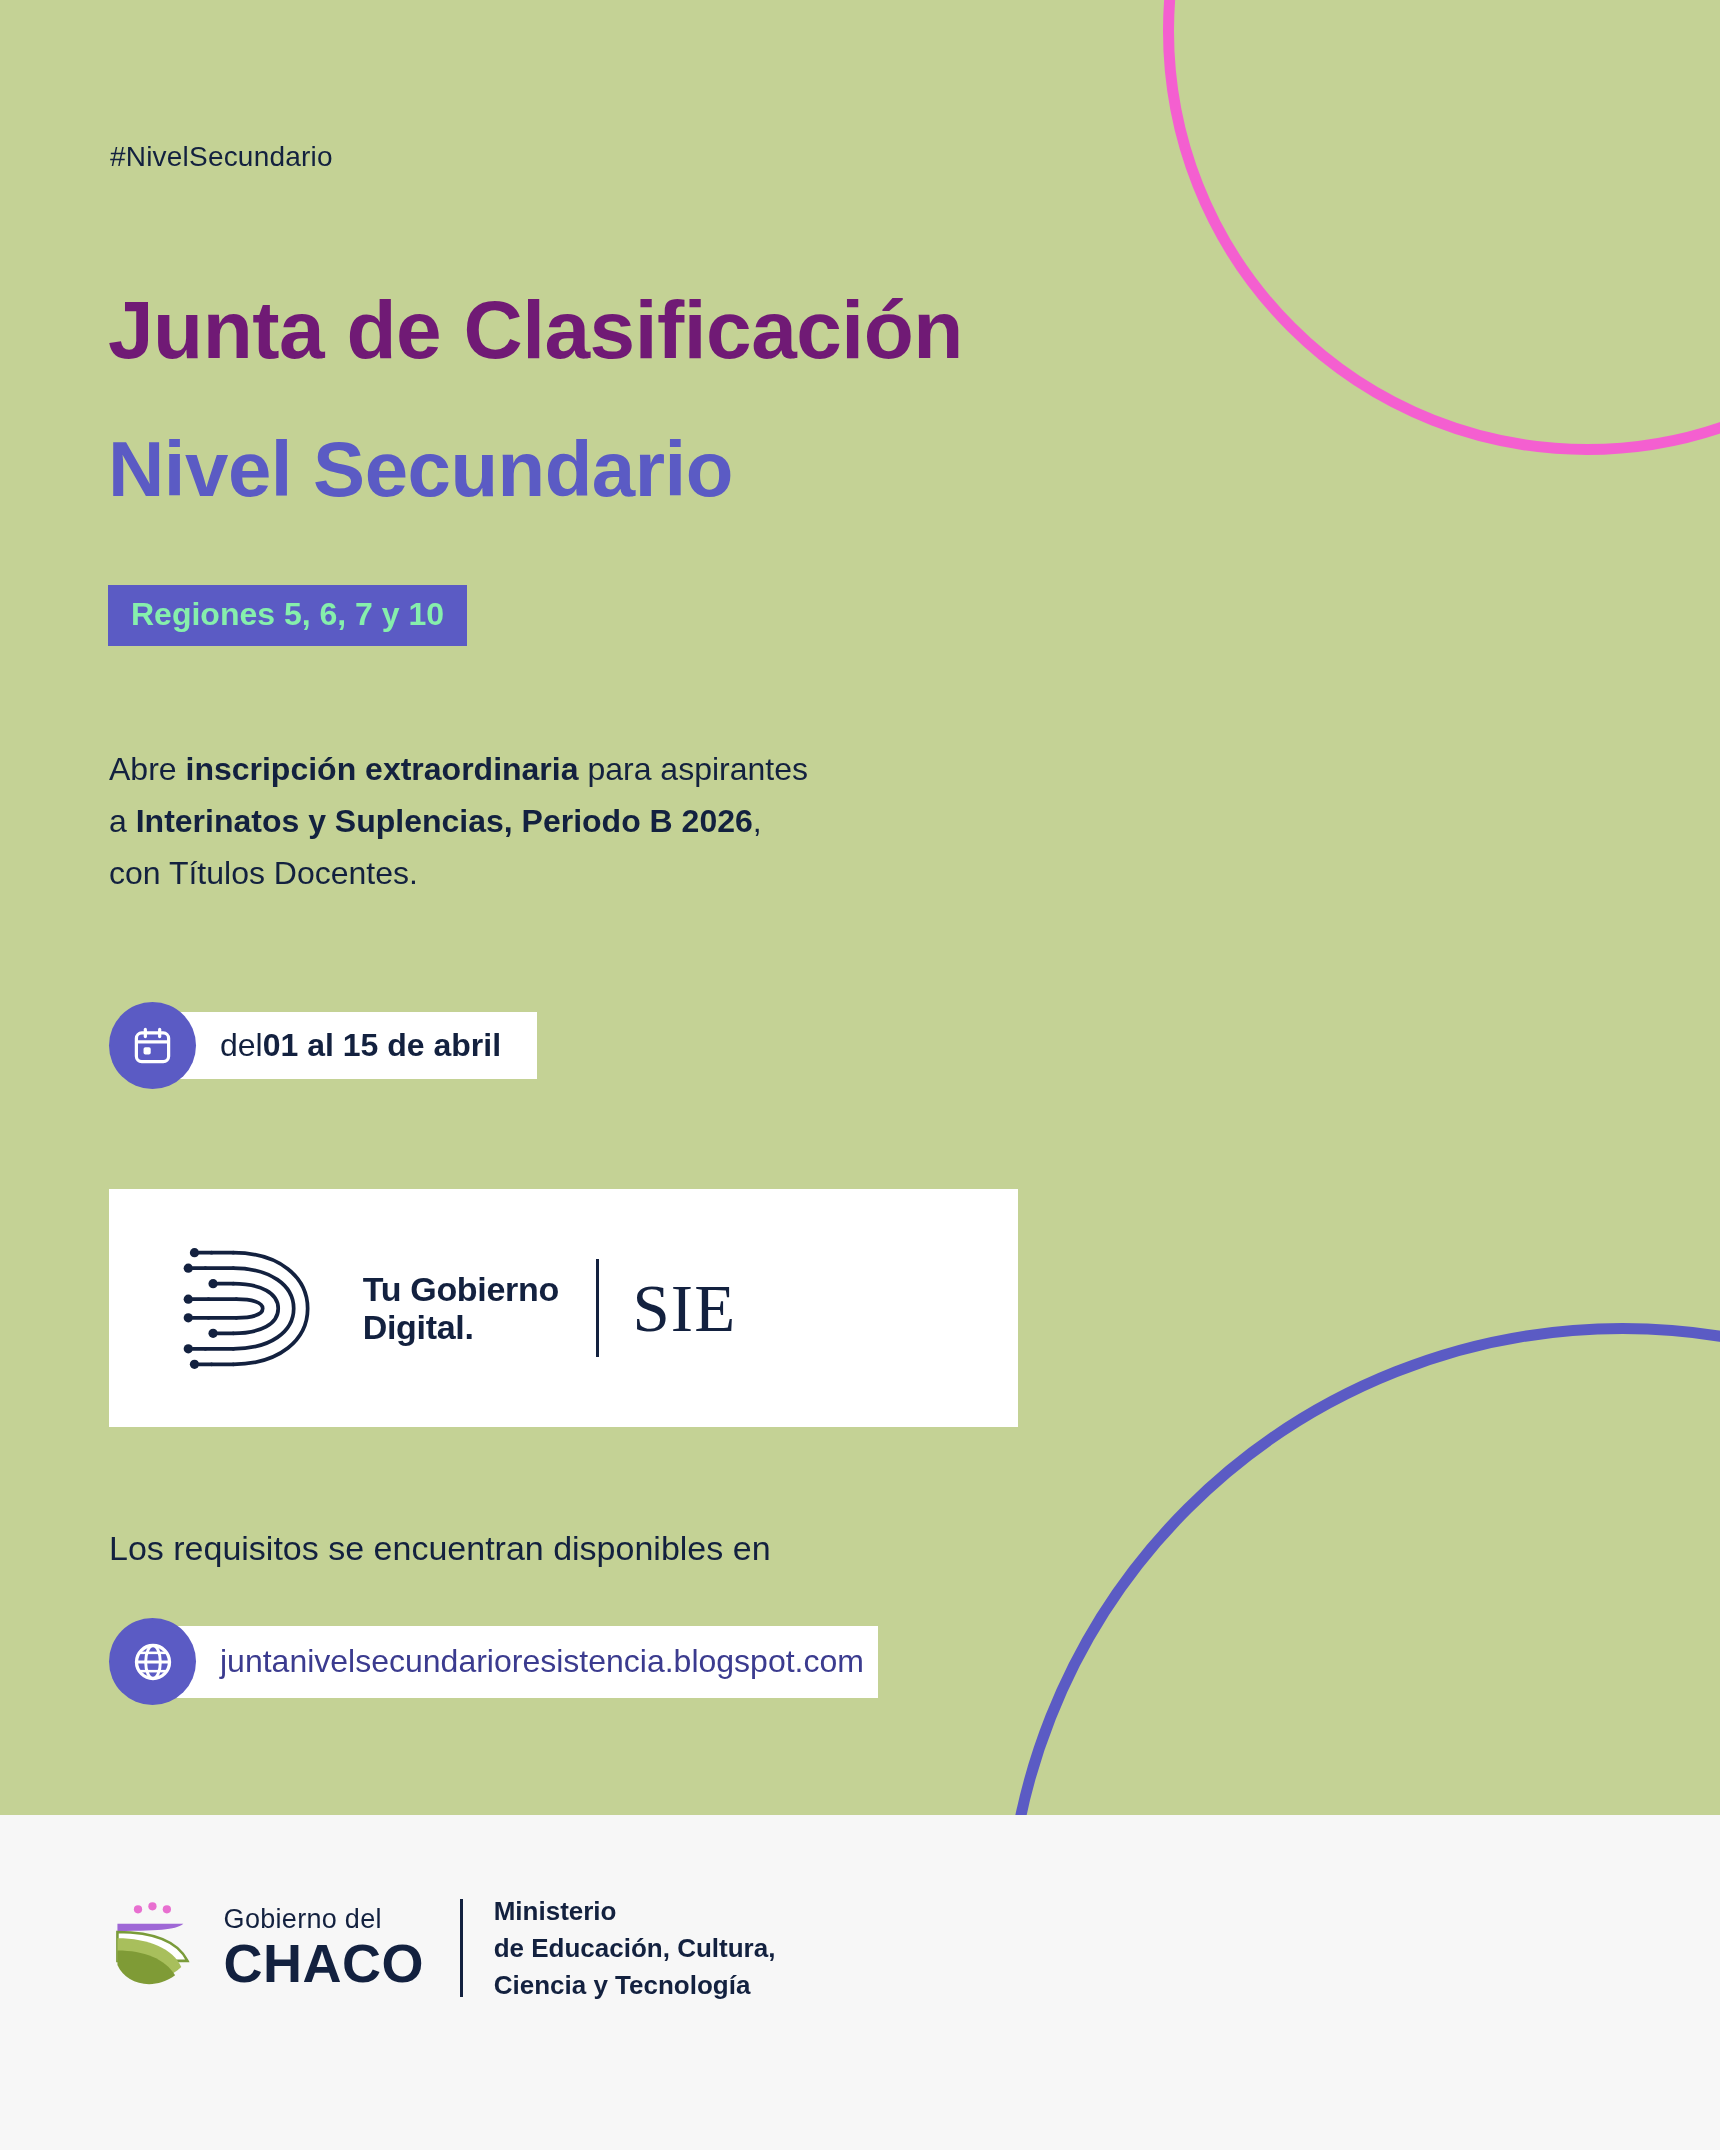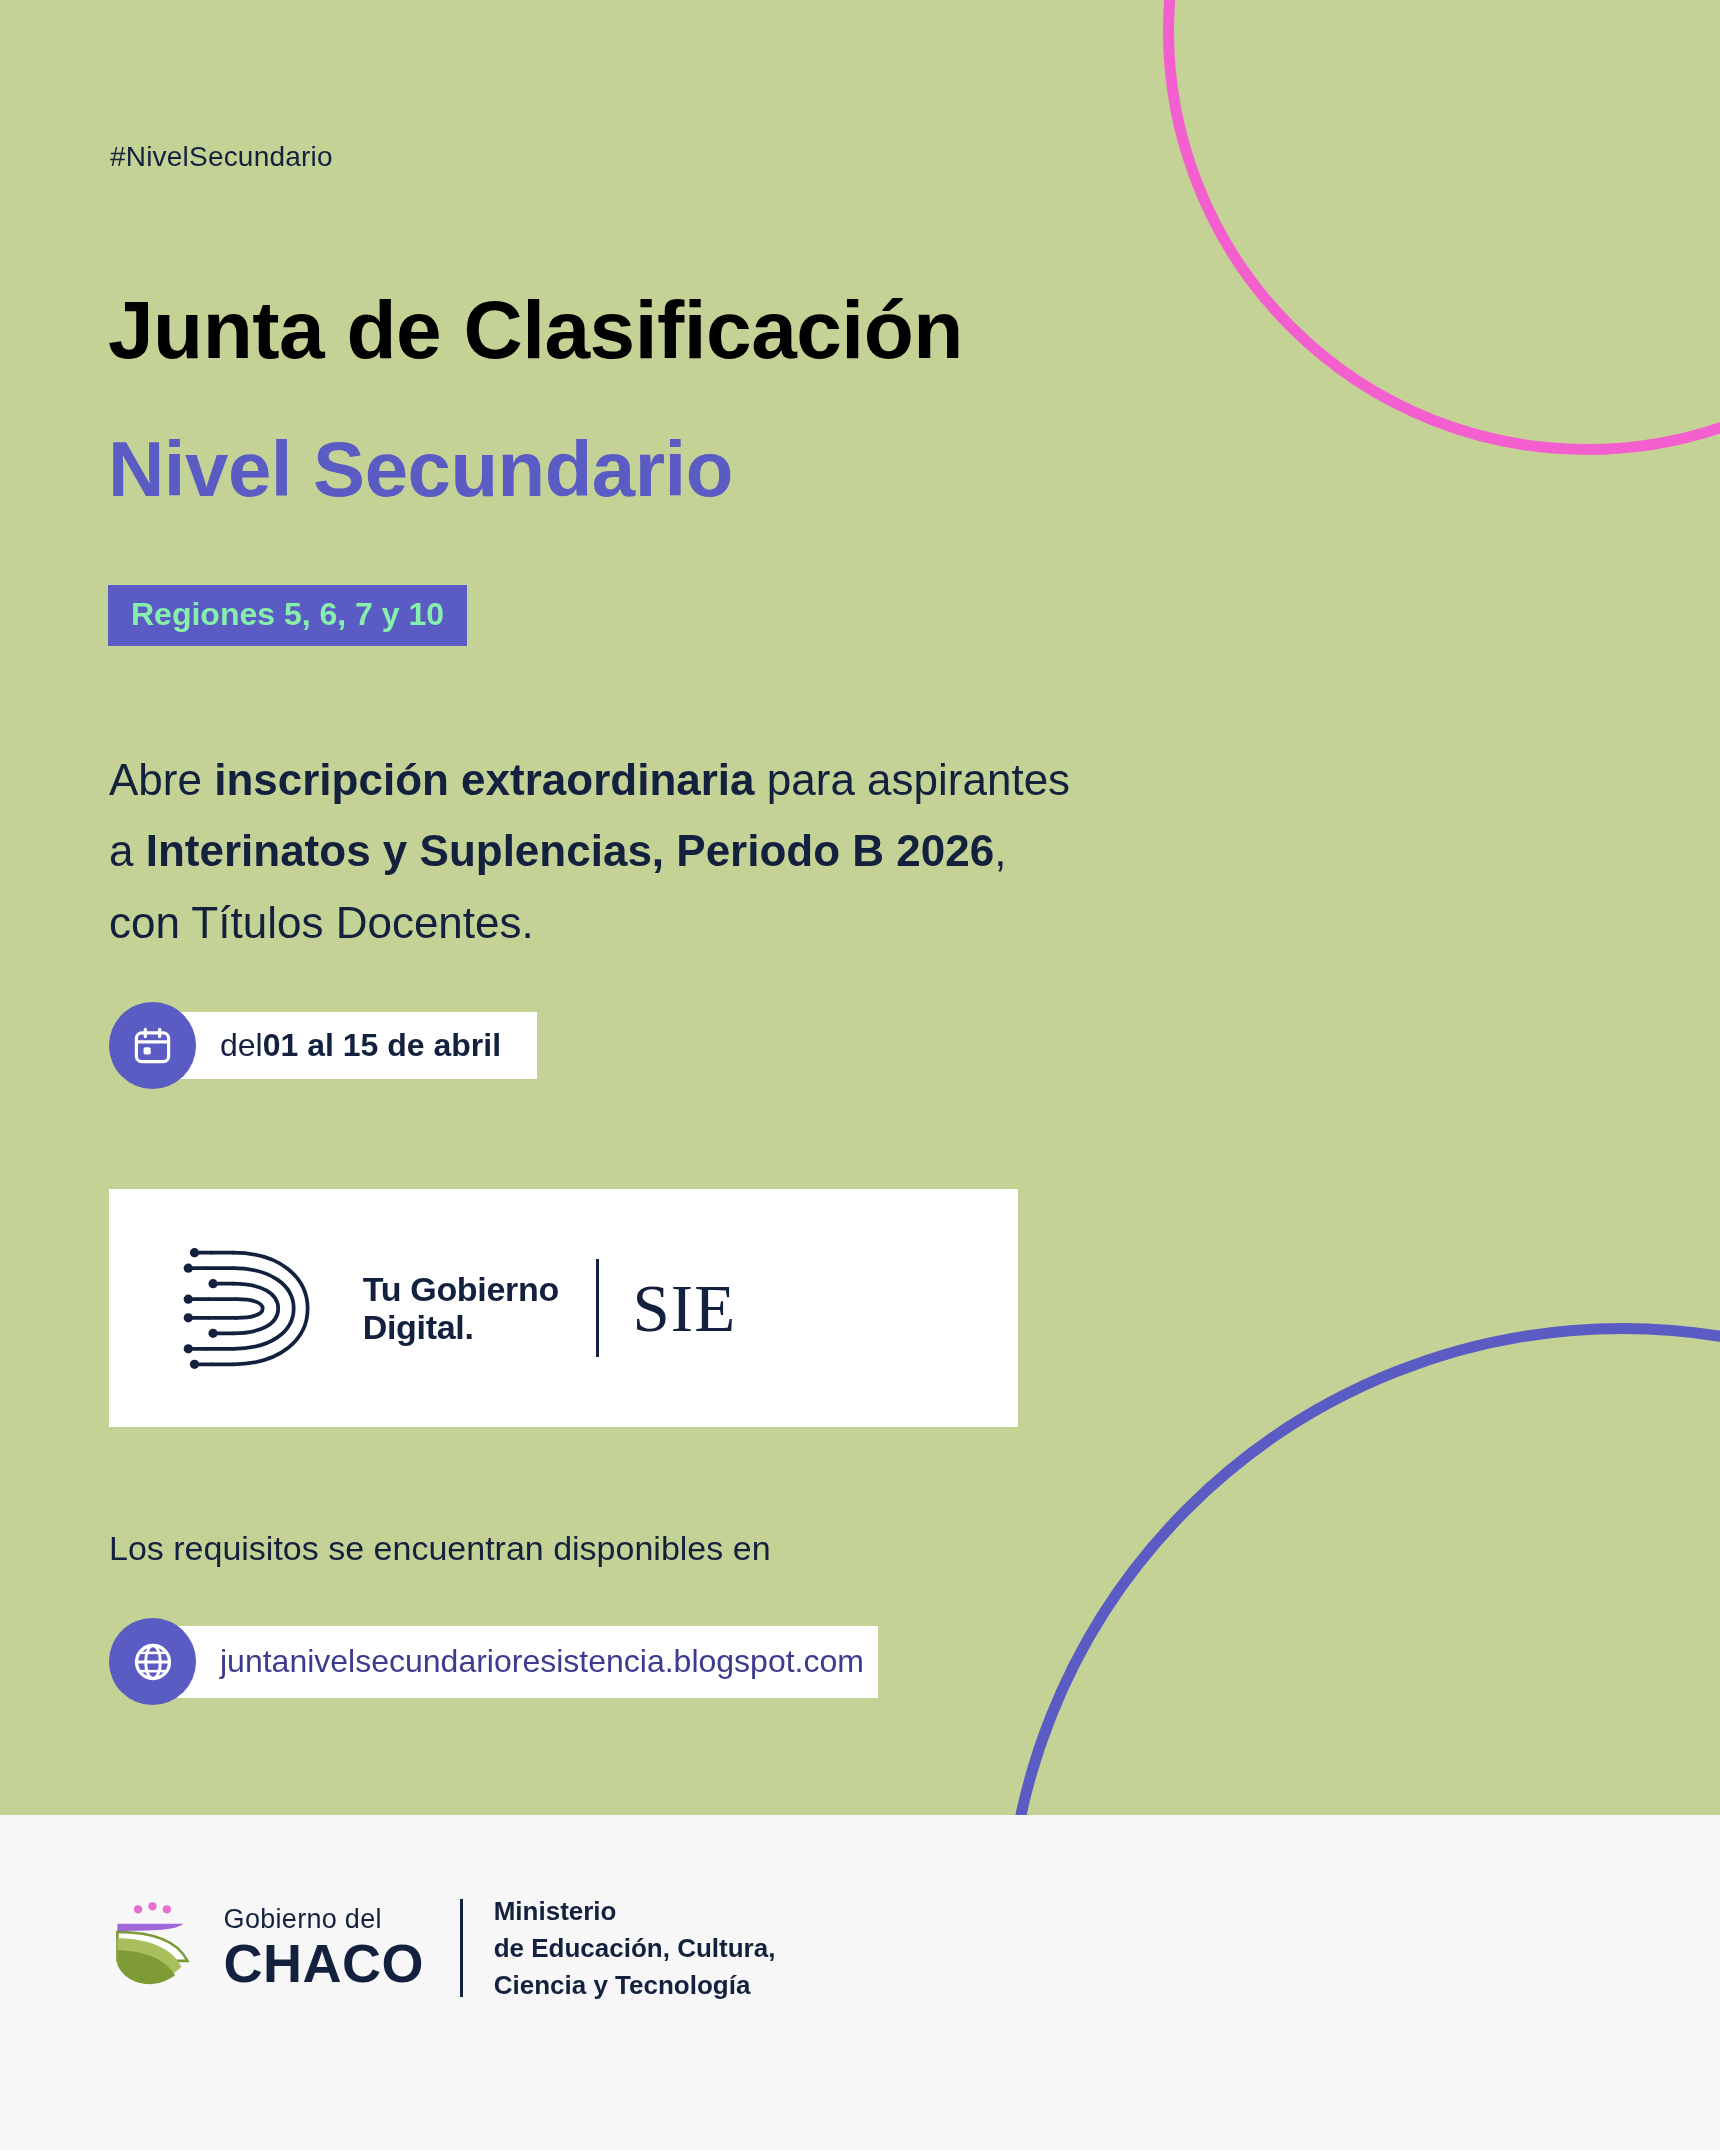--- a/index.html
+++ b/index.html
@@ -66,21 +66,21 @@
     color: #13213f;
     letter-spacing: 0.2px;
   }
 
   .title-1 {
     position: absolute;
     left: 108px;
     top: 287px;
     font-size: 82px;
     font-weight: bold;
-    color: #000000;
+    color: #701a75;
     letter-spacing: -0.5px;
     line-height: 1.05;
   }
   .title-2 {
     position: absolute;
     left: 108px;
     top: 414px;
     font-size: 78px;
     font-weight: bold;
     color: #5b5bc4;
@@ -98,21 +98,21 @@
     font-size: 32px;
     font-weight: bold;
     padding: 13.4px 23px 15.5px 23px;
     line-height: 1;
   }
 
   .body-text {
     position: absolute;
     left: 109px;
     top: 744px;
-    font-size: 44px;
+    font-size: 32px;
     color: #13213f;
     line-height: 1.62;
     max-width: 1241px;
   }
   .body-text b { font-weight: bold; }
 
   
   .date-row {
     position: absolute;
     left: 109px;

